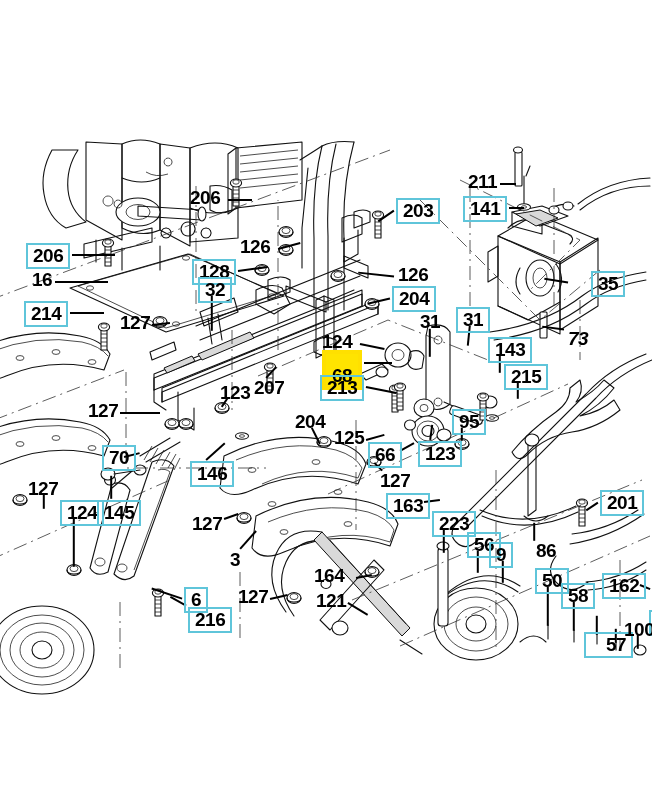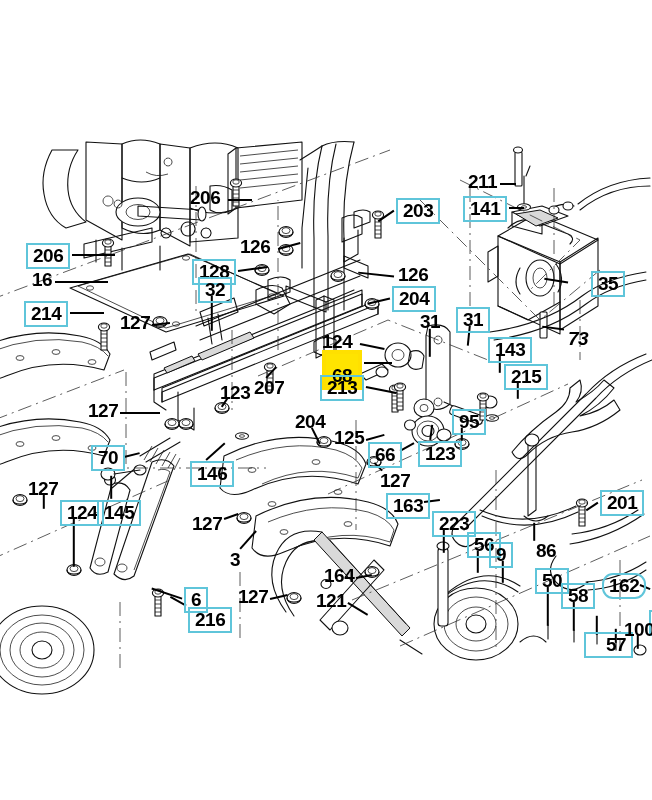--- a/index.html
+++ b/index.html
@@ -507,21 +507,21 @@
         </div>
         <div class="callout plain" style="left: 293px; top: 412px;">
           <span>204</span>
         </div>
         <div class="callout boxed" style="left: 190px; top: 461px; border-color: rgb(95, 197, 218);">
           <span>146</span>
         </div>
         <div class="callout plain" style="left: 86px; top: 401px;">
           <span>127</span>
         </div>
-        <div class="callout boxed" style="left: 91px; top: 445px; border-color: rgb(95, 197, 218); justify-content: flex-end;">
+        <div class="callout boxed" style="left: 102px; top: 445px; border-color: rgb(95, 197, 218); justify-content: flex-end;">
           <span>70</span>
         </div>
         <div class="callout plain" style="left: 26px; top: 479px;">
           <span>127</span>
         </div>
         <div class="callout boxed" style="left: 60px; top: 500px; border-color: rgb(95, 197, 218);">
           <span>124</span>
         </div>
         <div class="callout boxed" style="left: 97px; top: 500px; border-color: rgb(95, 197, 218);">
           <span>145</span>
@@ -579,27 +579,27 @@
         </div>
         <div class="callout boxed" style="left: 561px; top: 583px; border-color: rgb(95, 197, 218);">
           <span>58</span>
         </div>
         <div class="callout boxed" style="left: 584px; top: 632px; border-color: rgb(95, 197, 218); padding-left: 20px;">
           <span>57</span>
         </div>
         <div class="callout boxed" style="left: 610px; top: 610px; border-color: rgb(95, 197, 218); margin-left: 39px;">
           <span>59</span>
         </div>
-        <div class="callout boxed" style="left: 602px; top: 573px; border-color: rgb(95, 197, 218); border-radius: 11px;">
+        <div class="callout boxed" style="left: 602px; top: 573px; border-color: rgb(95, 197, 218);">
           <span>162</span>
         </div>
         <div class="callout plain" style="left: 622px; top: 620px;">
           <span>100</span>
         </div>
-        <div class="callout plain" style="left: 322px; top: 566px;">
+        <div class="callout plain" style="left: 312px; top: 566px;">
           <span>164</span>
         </div>
         <div class="callout plain" style="left: 314px; top: 591px;">
           <span>121</span>
         </div>
       </div>
 
   </div>
 </div>
 

